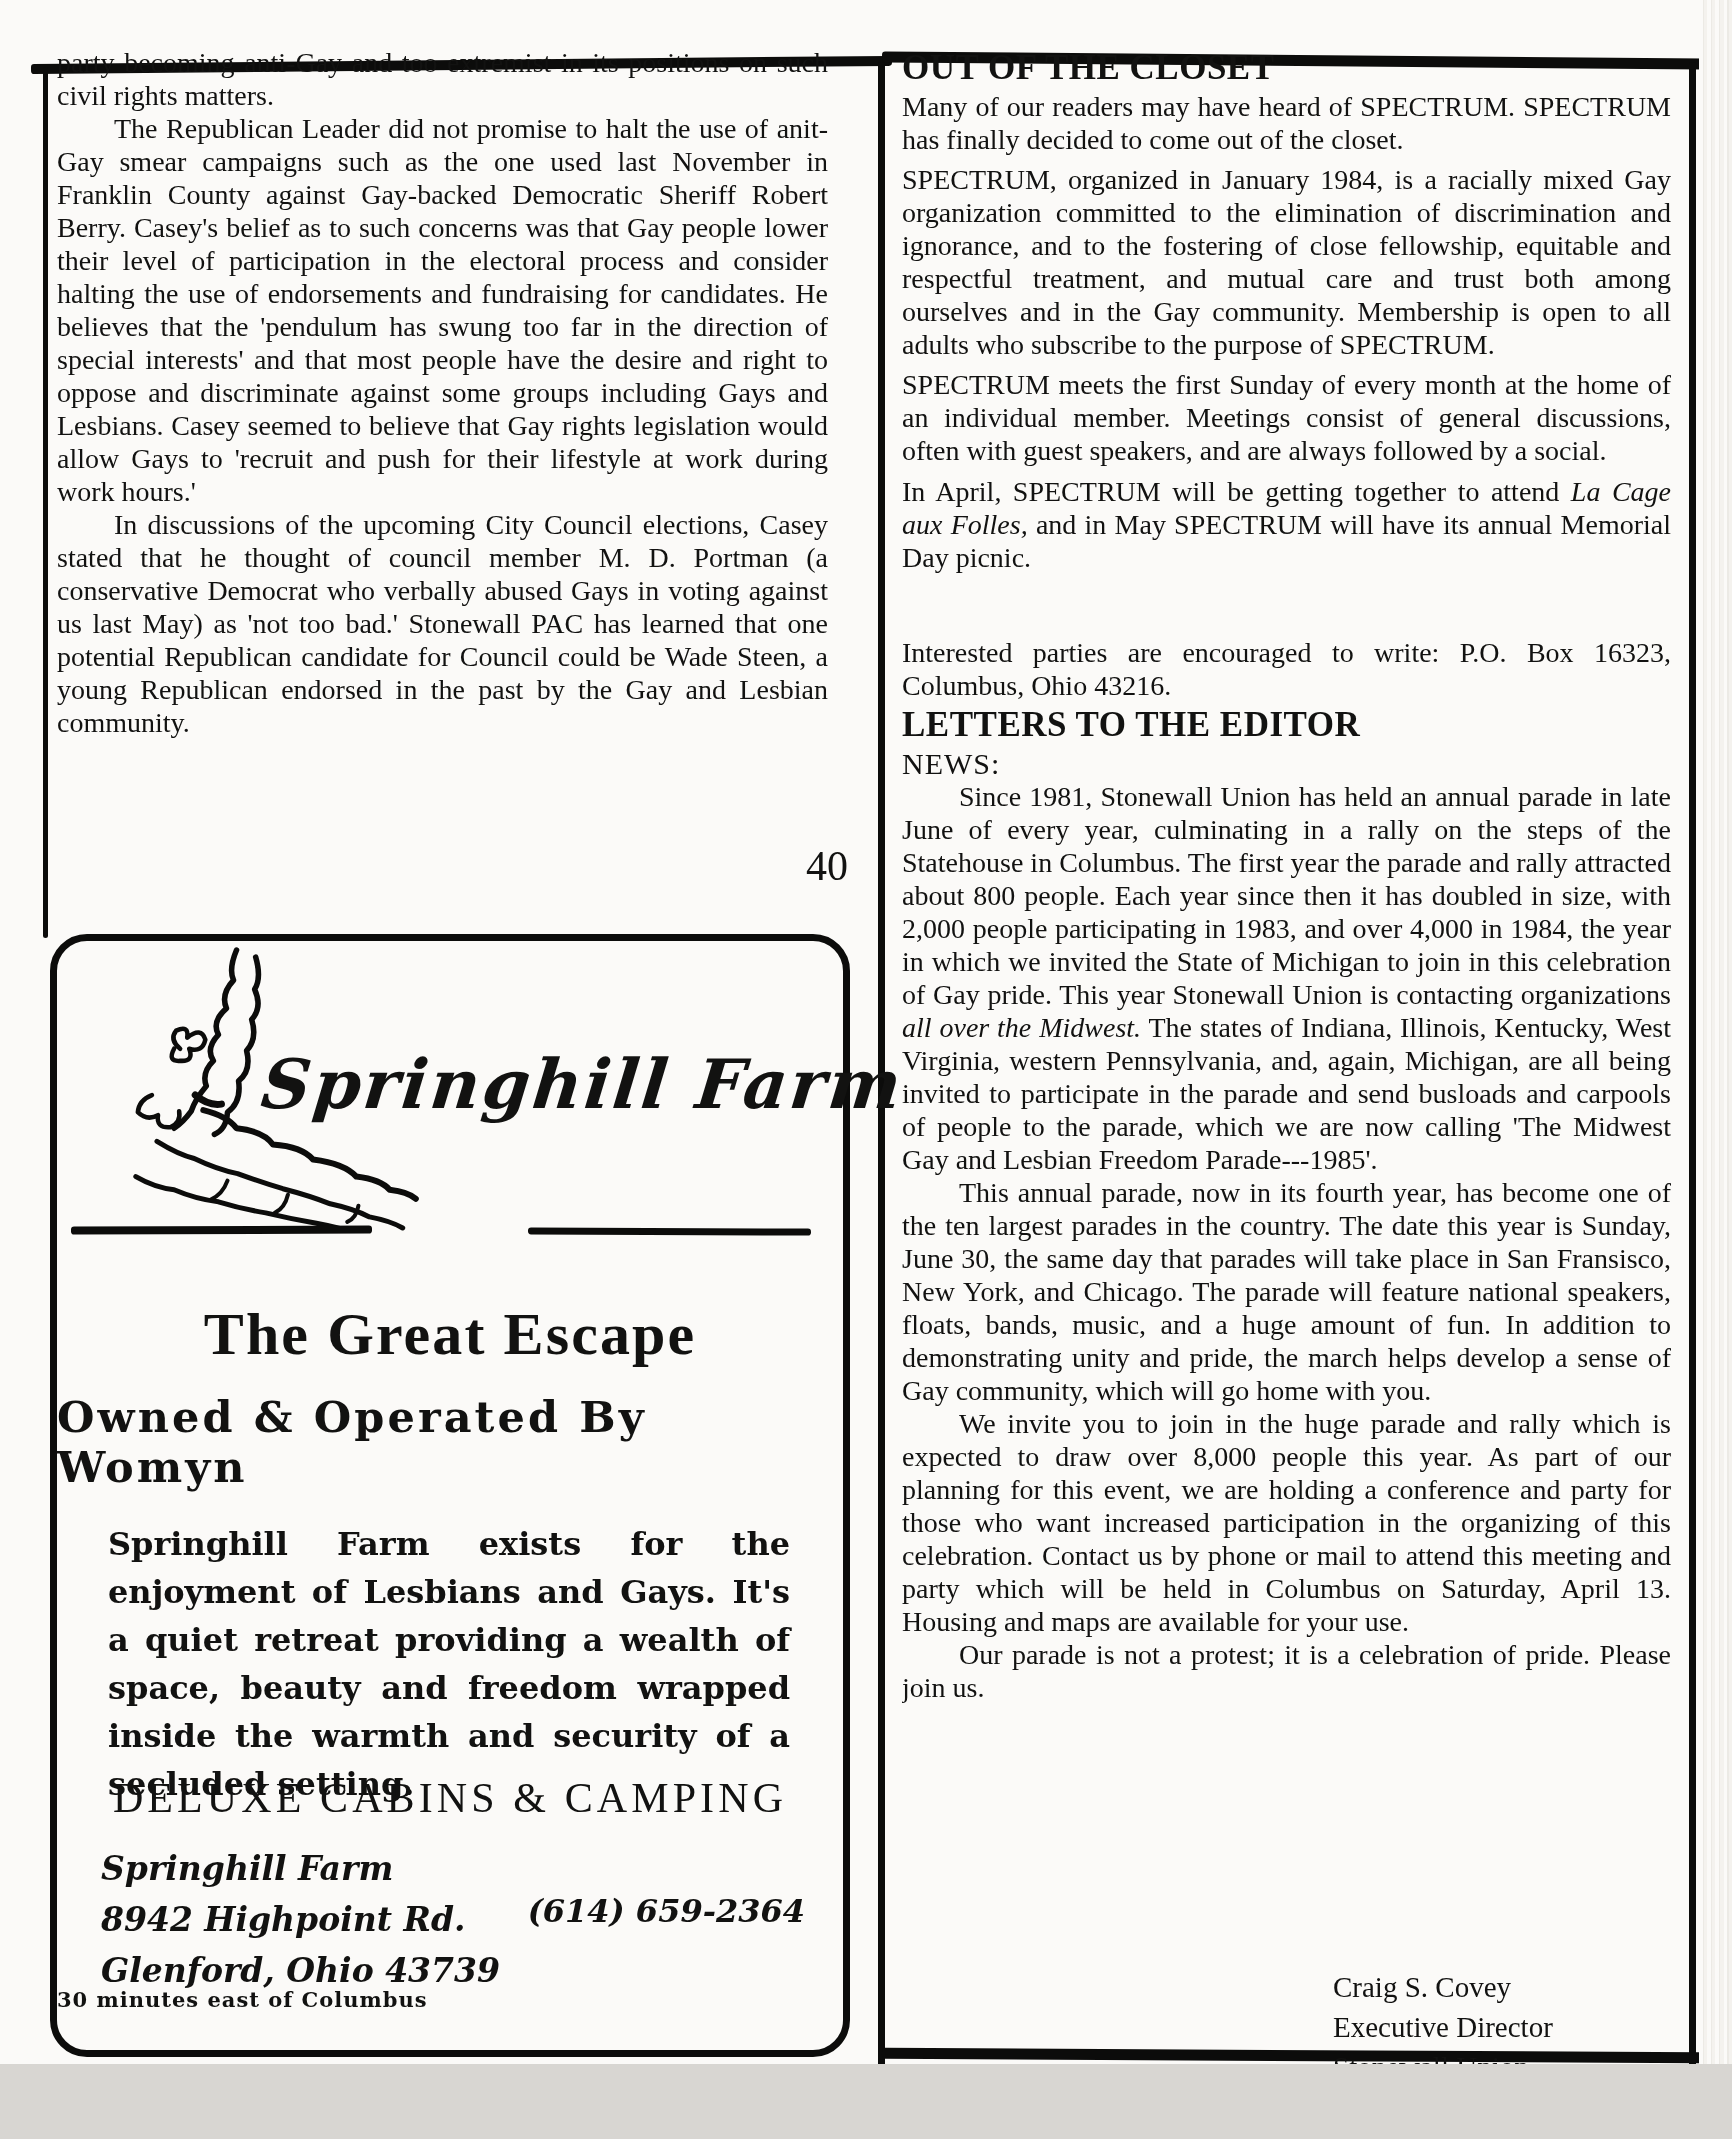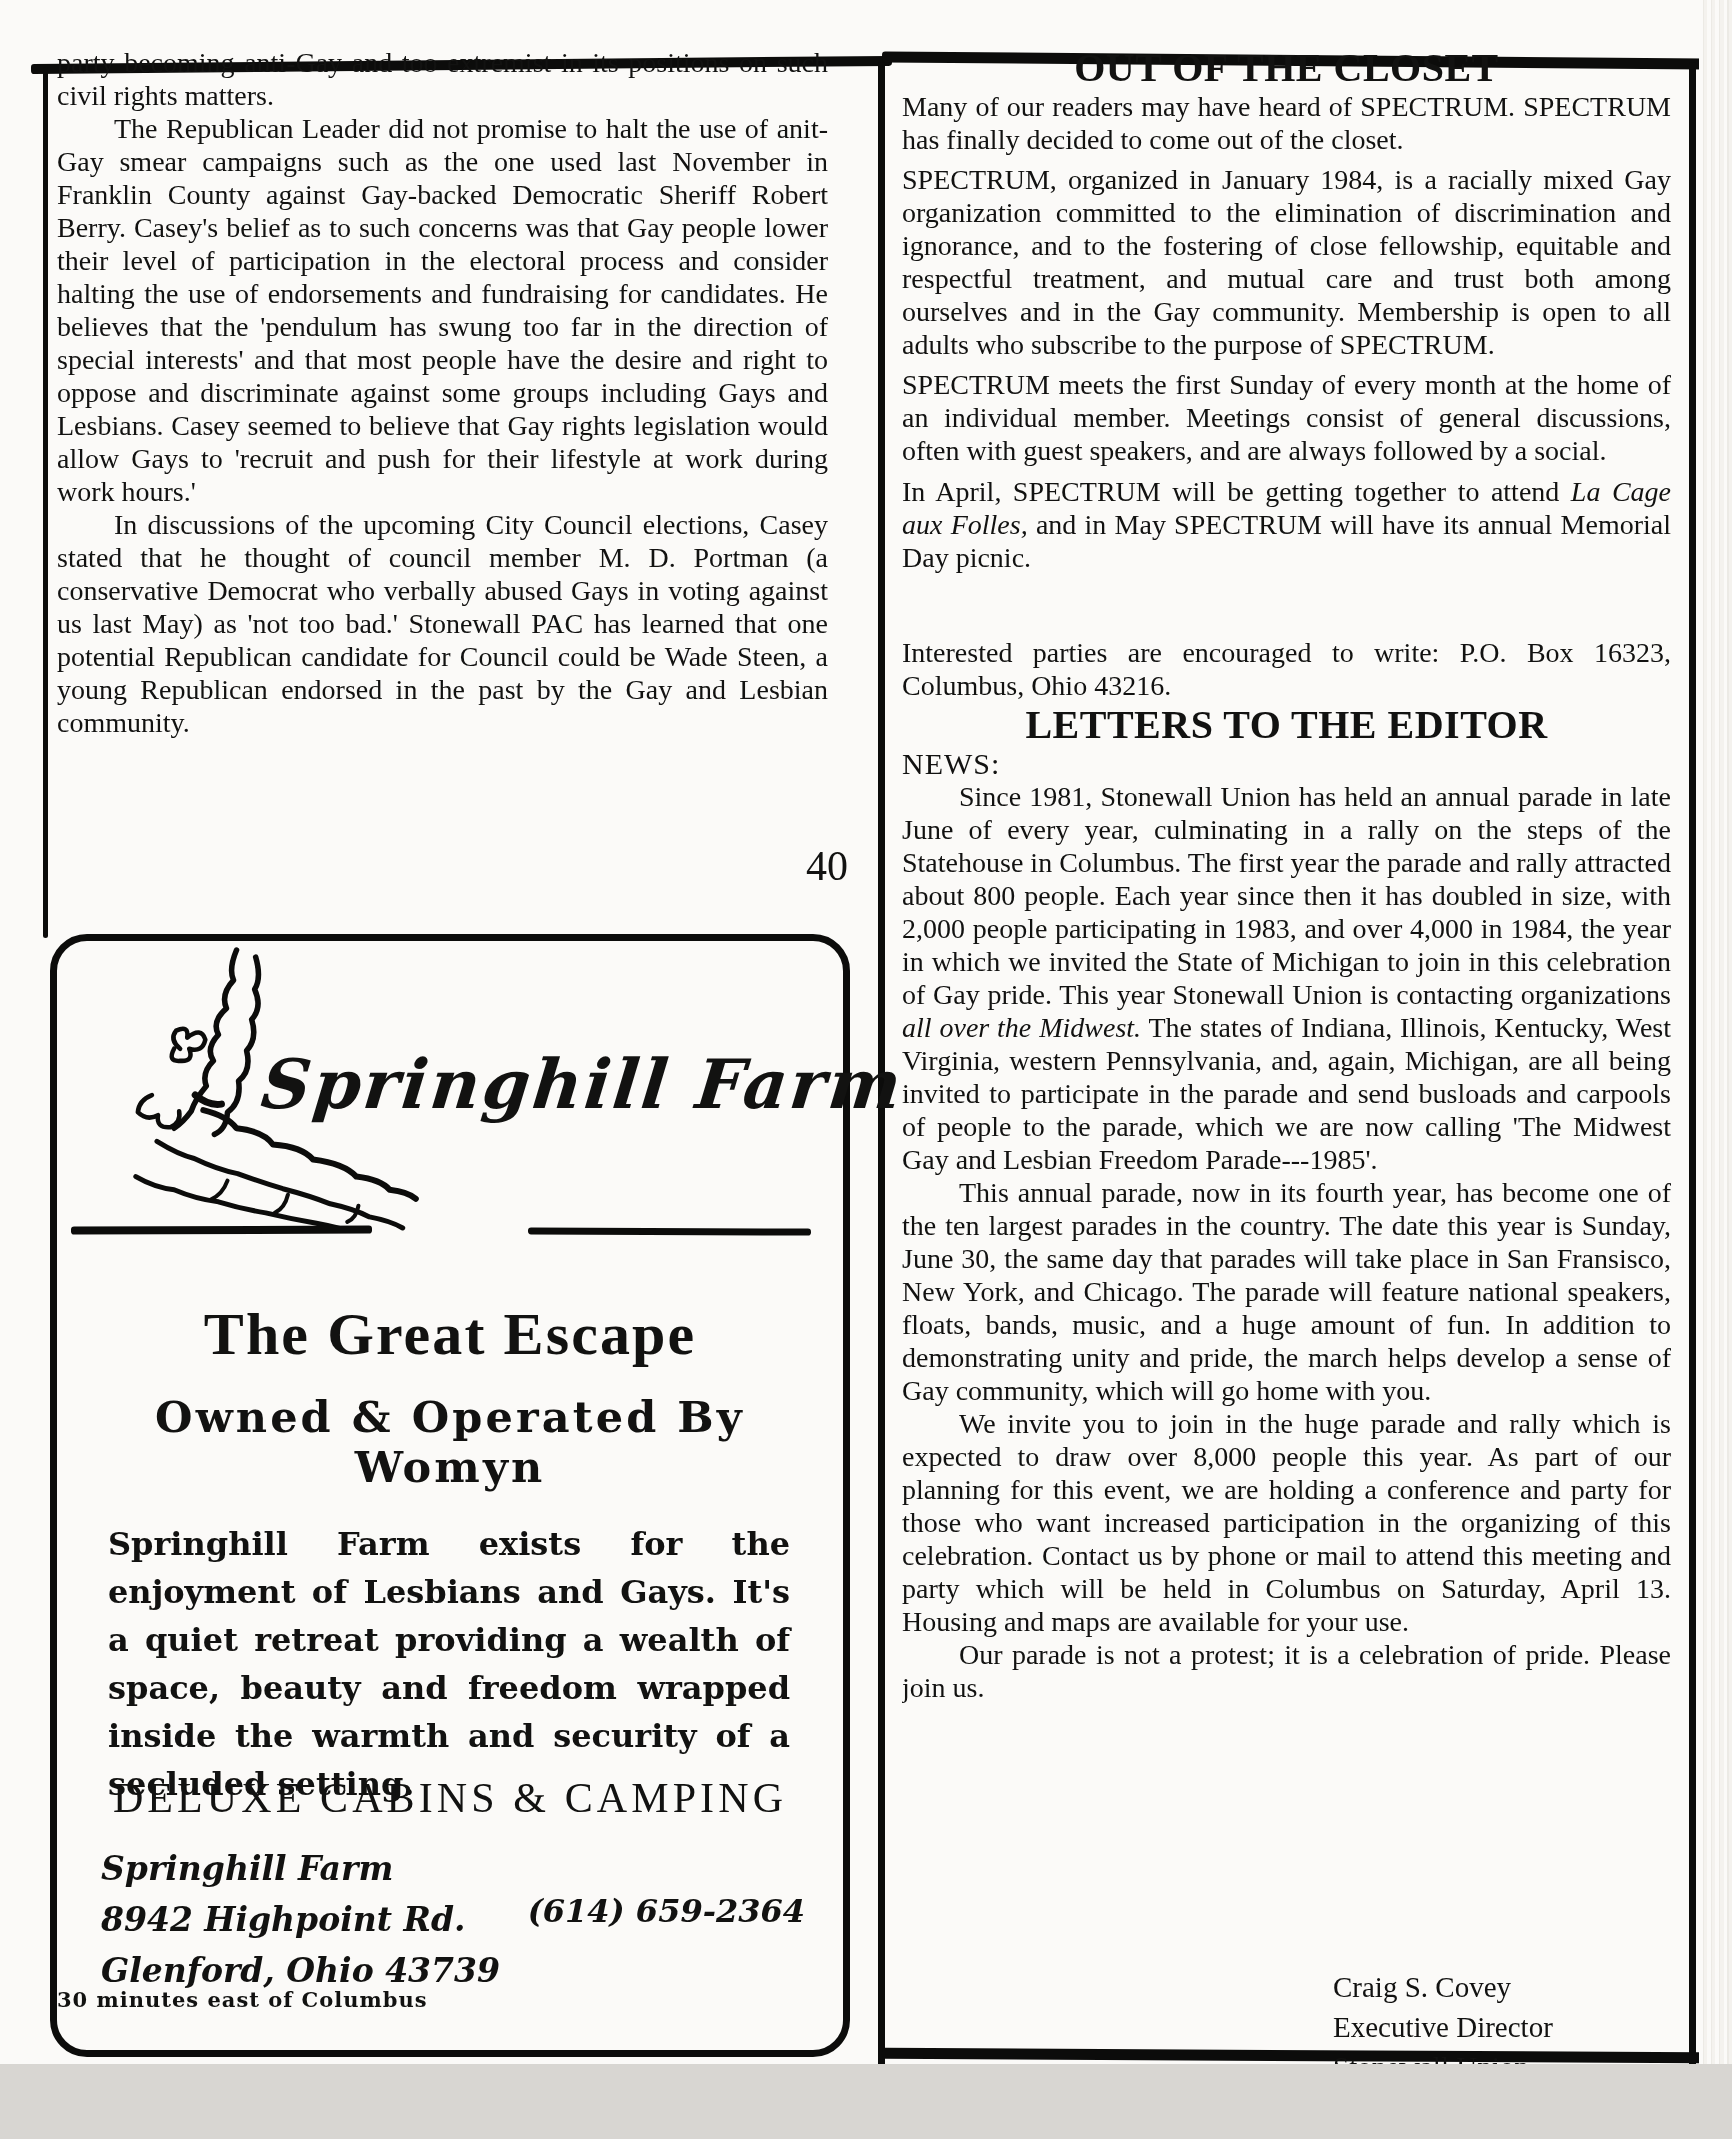--- a/index.html
+++ b/index.html
@@ -4,37 +4,37 @@
 <style>
   html,body{margin:0;padding:0;background:#d8d6d2;}
   .page{position:relative;width:1733px;height:2064px;background:#fbfaf8;color:#121211;
         font-family:"Liberation Serif", serif;overflow:hidden;}
   .bar{position:absolute;background:#0c0c0b;border-radius:3.1px;}
   
   .col{position:absolute;text-align:justify;font-size:28px;line-height:33px;overflow:hidden;}
   .col p{margin:0;}
   .col p.ind{text-indent:57px;}
   .col p.sp{margin-top:7.2px;}
-  h1.sec{font-size:40px;line-height:45px;margin:0;font-weight:bold;letter-spacing:0.5px;text-align:center;}
+  h1.sec{font-size:35px;line-height:45px;margin:0;font-weight:bold;letter-spacing:0.5px;text-align:left;}
   .news-label{font-size:30px;letter-spacing:1px;margin:3.1px 0 9.2px 0;text-align:left;}
   .gap{height:62px;}
   .em{font-style:italic;}
   .page-number{position:absolute;font-size:42px;font-weight:500;}
   
   .signature{position:absolute;font-size:29px;line-height:40px;text-align:left;}
   
   .ad{position:absolute;left:50px;top:934px;width:800px;height:1123px;
       border:7.7px solid #0c0c0b;border-radius:37px;box-sizing:border-box;}
   .ad .inner{position:absolute;inset:0;}
   .ad-logo-script{position:absolute;left:205px;top:103px;width:574px;text-align:center;
       font-family:"DejaVu Serif", serif;font-style:italic;font-weight:bold;font-size:68px;
       letter-spacing:2.6px;transform:skewX(-6deg);white-space:nowrap;}
   .ad-title{position:absolute;left:0;top:359px;width:100%;text-align:center;
       font-size:60px;font-weight:bold;letter-spacing:2.1px;font-family:"Liberation Serif",serif;}
-  .ad-subtitle{position:absolute;left:0;top:451px;width:100%;text-align:center;
+  .ad-subtitle{position:absolute;left:0;top:451px;width:100%;text-align:left;
       font-size:43px;font-weight:bold;letter-spacing:3.1px;font-family:"DejaVu Serif",serif;}
   .ad-body{position:absolute;left:51px;top:579px;width:682px;text-align:justify;
       font-size:32px;line-height:48px;font-weight:bold;font-family:"DejaVu Serif",serif;}
   .ad-features{position:absolute;left:0;top:833px;width:100%;text-align:center;
       font-size:42px;letter-spacing:4.1px;font-family:"Liberation Serif",serif;}
   .ad-address{position:absolute;left:44px;top:902px;font-size:33px;line-height:51px;
       font-style:italic;font-weight:bold;font-family:"DejaVu Serif",serif;}
   .ad-phone{position:absolute;right:38px;top:951px;font-size:32px;font-style:italic;font-weight:bold;
       font-family:"DejaVu Serif",serif;}
   .ad-footer{position:absolute;left:0;top:1046px;width:100%;

